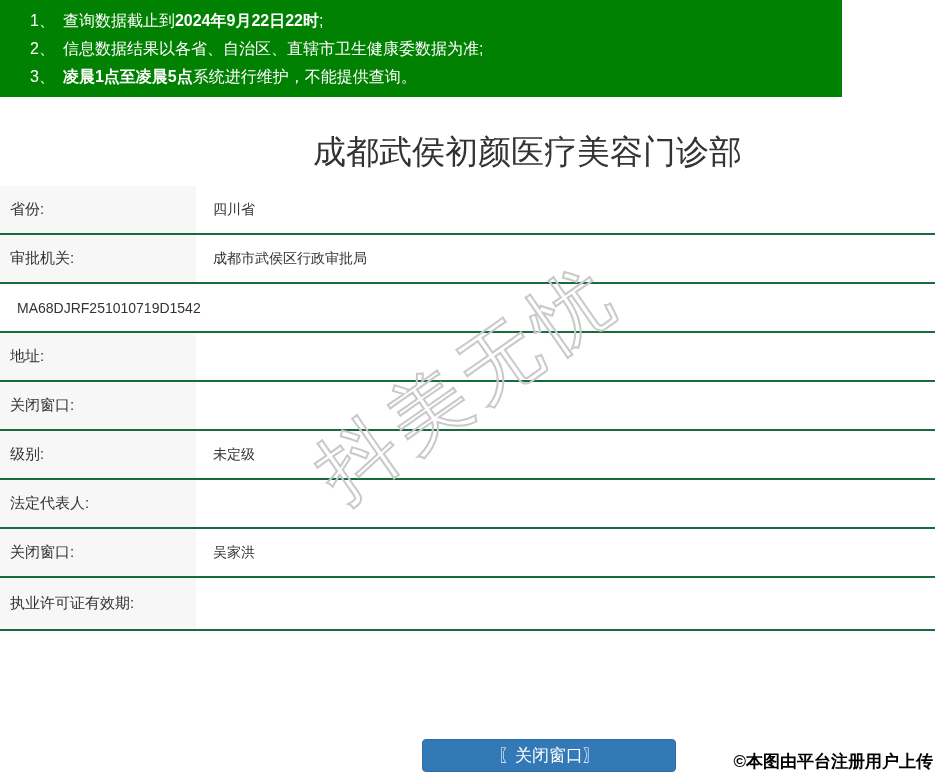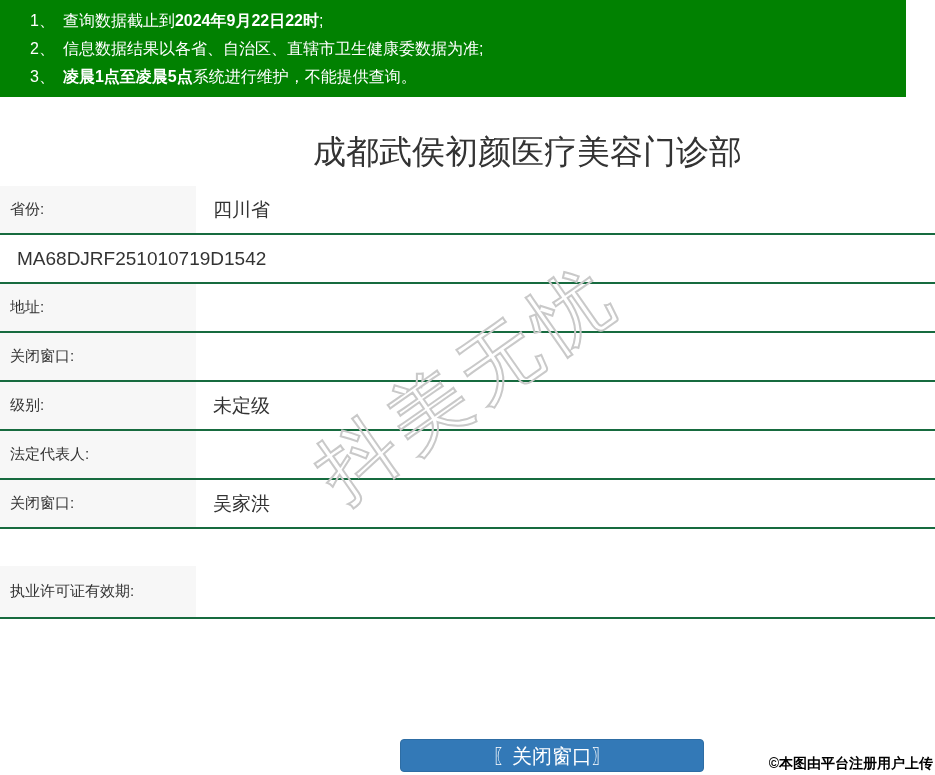--- a/index.html
+++ b/index.html
@@ -8,21 +8,21 @@
     width: 935px; height: 775px;
     position: relative;
     background: #ffffff;
     font-family: "Liberation Sans", "DejaVu Sans", sans-serif;
     color: #333;
     overflow: hidden;
   }
 
   
   .notice-banner {
-    width: 906px; height: 97px;
+    width: 842px; height: 97px;
     background: #018101;
     color: #ffffff;
     padding: 7px 10px 0 30px;
     font-size: 16px;
     line-height: 28px;
   }
   .notice-line { white-space: nowrap; }
   .notice-num { margin-right: 8px; }
   .notice-bold { font-weight: bold; }
 
@@ -41,36 +41,36 @@
   }
 
   
   .info-table { width: 935px; }
   .info-row {
     display: flex;
     align-items: stretch;
     height: 49px;
     border-bottom: 2px solid #176b3f;
   }
-  .info-row:last-child { height: 53px; margin-top: 37px; }
+  .info-row:last-child { height: 53px; }
   .info-label {
     width: 196px;
     background: #f7f7f7;
     display: flex;
     align-items: center;
     padding-left: 10px;
     font-size: 15px;
     color: #333;
   }
   .info-value {
     flex: 1;
     display: flex;
     align-items: center;
     padding-left: 17px;
-    font-size: 19px;
+    font-size: 14px;
     color: #333;
     white-space: nowrap;
   }
 
   
   .watermark {
     position: absolute;
     top: 384px; left: 468px;
     transform: translate(-50%,-50%) rotate(-35deg);
     font-size: 78px;
@@ -79,56 +79,60 @@
     color: transparent;
     -webkit-text-stroke: 2px #c9c9c9;
     pointer-events: none;
     z-index: 5;
   }
 
   
   .close-button {
     display: block;
     position: absolute;
-    left: 400px; top: 739px;
-    width: 304px; height: 33px;
+    left: 422px; top: 739px;
+    width: 254px; height: 33px;
     background: #3379b7;
     border: 1px solid #2e6da4;
     border-radius: 4px;
     color: #ffffff;
-    font-size: 20px;
+    font-size: 17px;
     font-family: "Liberation Sans", "DejaVu Sans", sans-serif;
     cursor: pointer;
     text-align: center;
     line-height: 30px;
   }
   .copyright {
     position: absolute;
     right: 2px; bottom: 2px;
-    font-size: 14px;
+    font-size: 17px;
     font-weight: bold;
     color: #000;
     text-shadow: -1px -1px 0 #fff, 1px -1px 0 #fff, -1px 1px 0 #fff, 1px 1px 0 #fff, 0 -1px 0 #fff, 0 1px 0 #fff, -1px 0 0 #fff, 1px 0 0 #fff;
   }
 </style>
 </head>
 <body>
 
 <div class="notice-banner">
   <div class="notice-line"><span class="notice-num">1、</span><span>查询数据截止到</span><span class="notice-bold">2024年9月22日22时</span><span>;</span></div>
   <div class="notice-line"><span class="notice-num">2、</span><span>信息数据结果以各省、自治区、直辖市卫生健康委数据为准;</span><span class="notice-bold"></span><span></span></div>
   <div class="notice-line"><span class="notice-num">3、</span><span></span><span class="notice-bold">凌晨1点至凌晨5点</span><span>系统进行维护，不能提供查询。</span></div>
 </div>
 
 <h1 class="page-title">成都武侯初颜医疗美容门诊部</h1>
 
 <div class="info-table">
   <div class="info-row">
     <div class="info-label">省份:</div>
     <div class="info-value">四川省</div>
+  </div>
+  <div class="info-row">
+    <div class="info-label">审批机关:</div>
+    <div class="info-value">成都市武侯区行政审批局</div>
   </div>
   <div class="info-row">
     <div class="info-value">MA68DJRF251010719D1542</div>
   </div>
   <div class="info-row">
     <div class="info-label">地址:</div>
   </div>
   <div class="info-row">
     <div class="info-label">关闭窗口:</div>
   </div>

